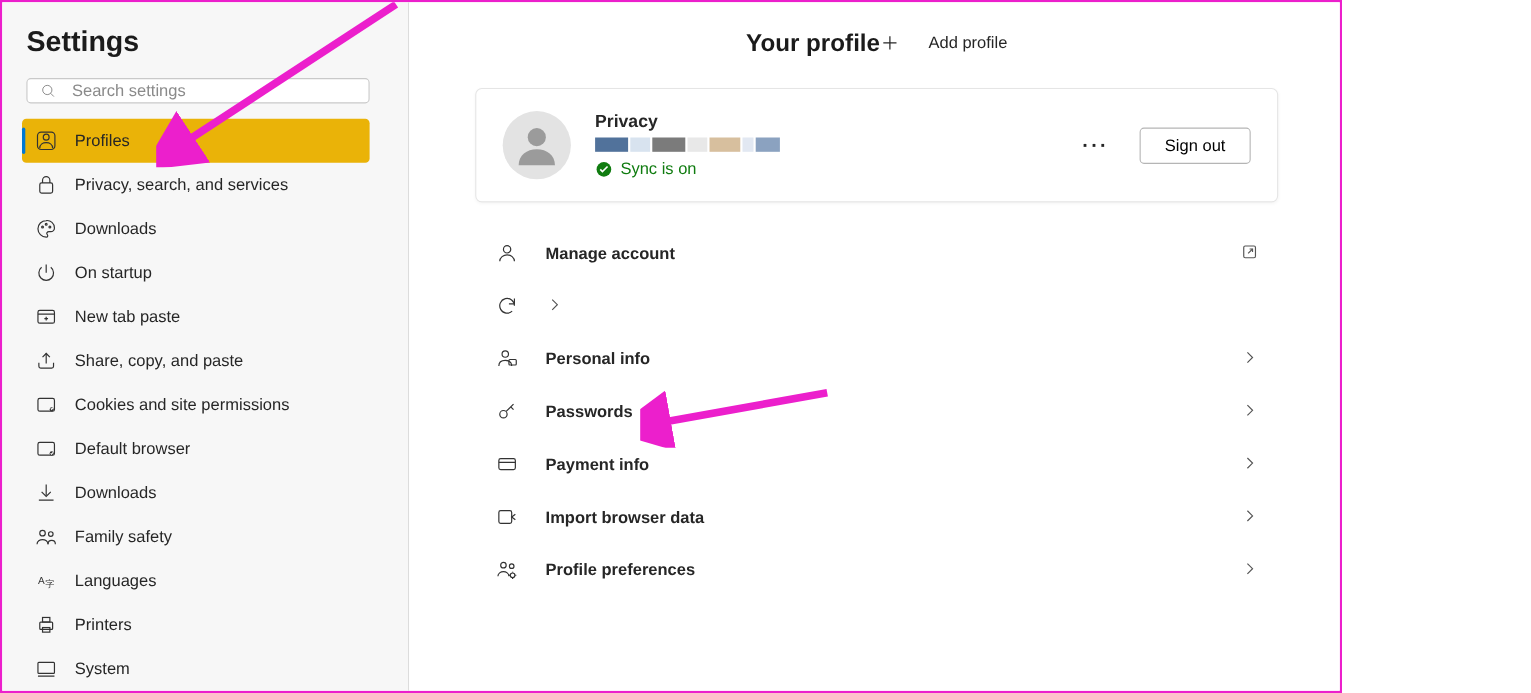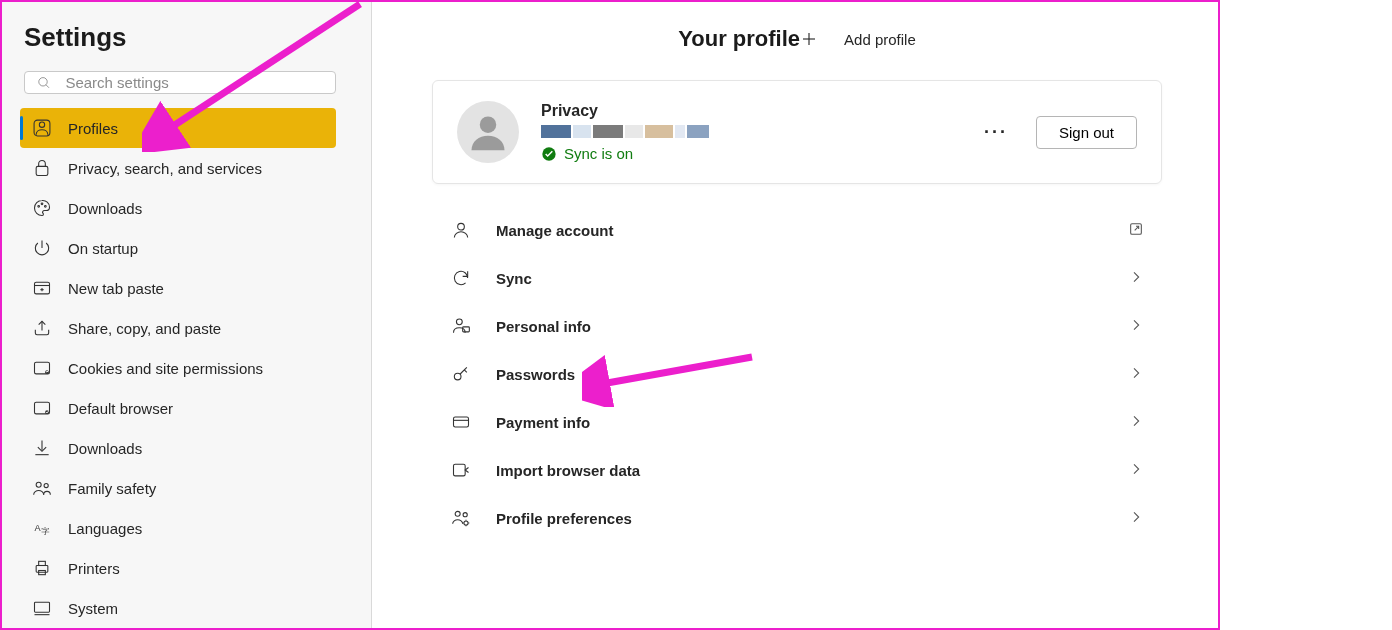--- a/index.html
+++ b/index.html
@@ -245,21 +245,20 @@
               <path d="M12 8h4v4"></path>
             </svg></span>
       </div>
       <div class="list-item">
         <span class="list-icon">
             <svg viewBox="0 0 24 24">
               <path d="M20 12a8 8 0 10-2.5 5.8"></path>
               <path d="M20 4v6h-6"></path>
             </svg>
           </span>
-        <span class="list-label">Sync</span>
         <span class="list-arrow"><svg viewBox="0 0 24 24">
               <path d="M9 5l7 7-7 7"></path>
             </svg></span>
       </div>
       <div class="list-item">
         <span class="list-icon">
             <svg viewBox="0 0 24 24">
               <circle cx="10" cy="7" r="3.5"></circle>
               <path d="M3 20c0-4 3-6 7-6s7 2 7 6"></path>
               <rect x="14" y="13" width="8" height="6" rx="1"></rect>

